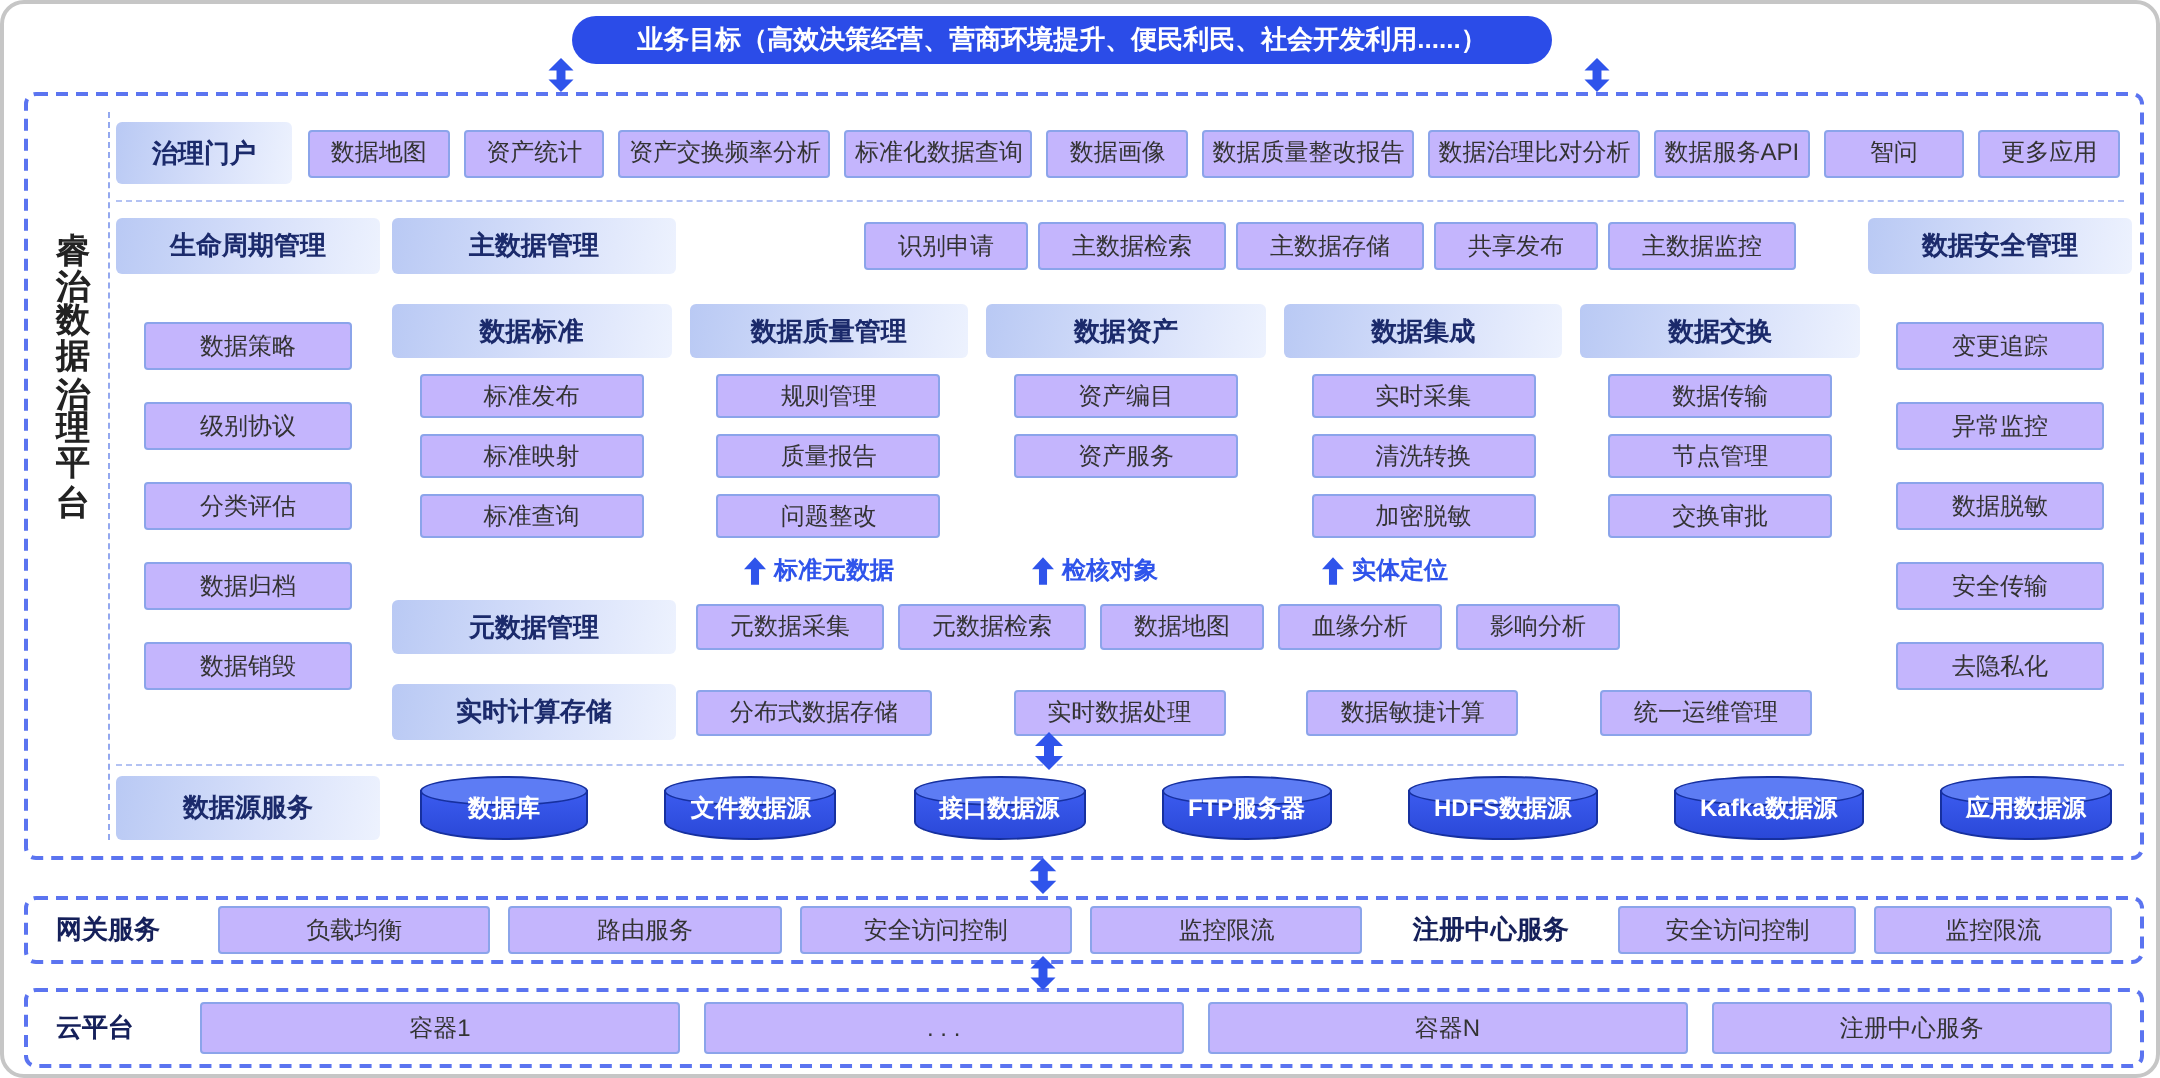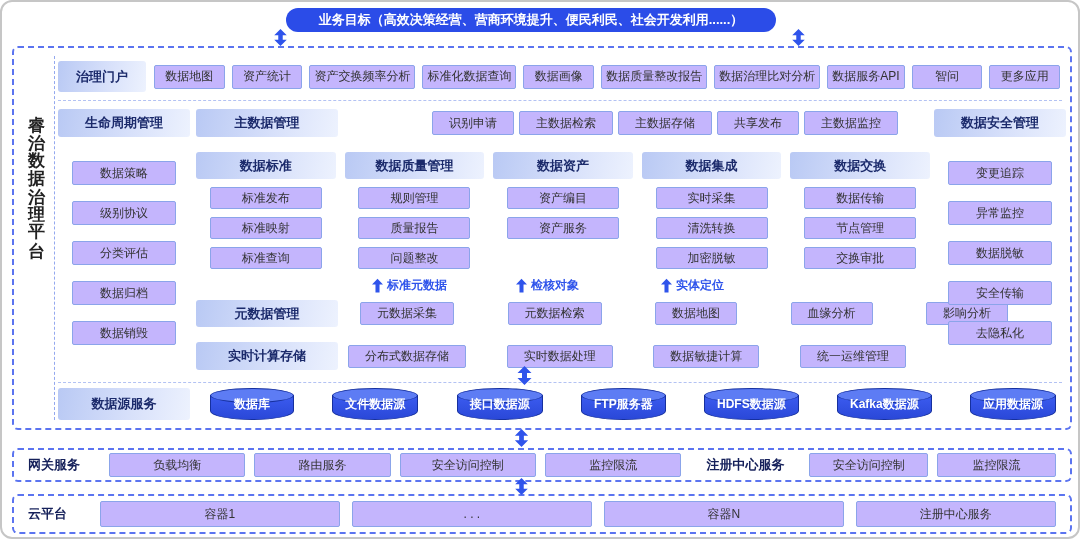--- a/index.html
+++ b/index.html
@@ -179,21 +179,21 @@
       <span>检核对象</span>
     </div>
     <div class="flow" style="left:647px;top:229px">
       <svg width="11" height="15" viewBox="0 0 12 15">
           <path d="M6 0 L12 6.5 H8.2 V15 H3.8 V6.5 H0 Z" fill="#2f54eb"></path>
         </svg>
       <span>实体定位</span>
     </div>
 
     <div class="hdr" style="left:182px;top:252px;width:142px;height:27px">元数据管理</div>
-    <div class="row sb" style="left:346px;top:254px;width:648px;height:23px">
+    <div class="row sb" style="left:334px;top:254px;width:462px;height:23px">
       <div class="ibox pad" style="height:23px">元数据采集</div>
       <div class="ibox pad" style="height:23px">元数据检索</div>
       <div class="ibox pad" style="height:23px">数据地图</div>
       <div class="ibox pad" style="height:23px">血缘分析</div>
       <div class="ibox pad" style="height:23px">影响分析</div>
     </div>
 
     <div class="hdr" style="left:182px;top:294px;width:142px;height:28px">实时计算存储</div>
     <div class="row sb" style="left:334px;top:297px;width:558px;height:23px">
       <div class="ibox pad" style="height:23px">分布式数据存储</div>

